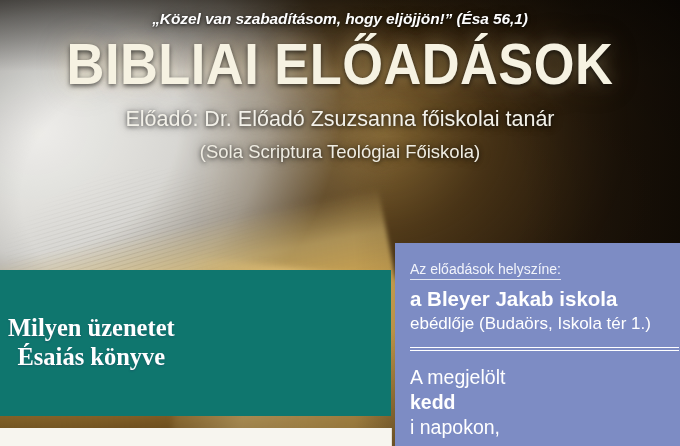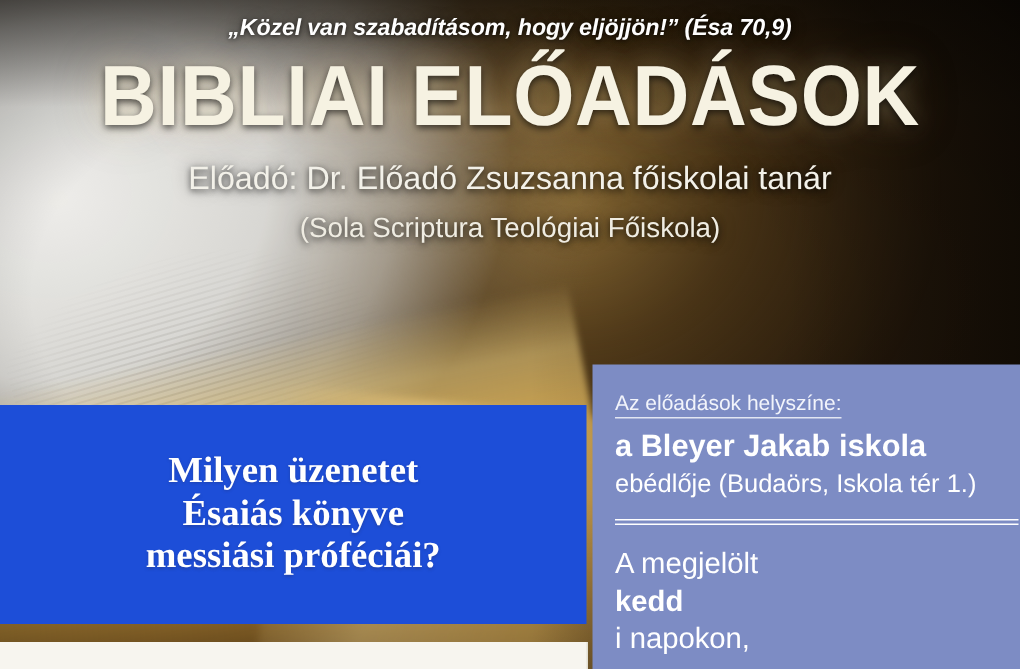--- a/index.html
+++ b/index.html
@@ -184,24 +184,24 @@
     white-space: nowrap;
   }
 
   
   .panel-question {
     position: absolute;
     left: 0;
     top: 270px;
     width: 391px;
     height: 146px;
-    background: #1d4ed8;
+    background: #0f766e;
     display: flex;
     align-items: center;
-    justify-content: center;
+    justify-content: flex-start;
     text-align: center;
     box-sizing: border-box;
     padding: 0 8px;
   }
   .question-text {
     font-family: "Liberation Serif", "DejaVu Serif", serif;
     font-weight: bold;
     font-size: 24.5px;
     line-height: 1.17;
     color: #ffffff;
@@ -279,31 +279,30 @@
   <div class="photo">
     <div class="photo-glow"></div>
     <div class="photo-pages"></div>
     <div class="photo-type"></div>
     <div class="photo-gild"></div>
     <div class="photo-gild2"></div>
     <div class="photo-vignette"></div>
   </div>
 
   <div class="hero">
-    <div class="verse">„Közel van szabadításom, hogy eljöjjön!” (Ésa 70,9)</div>
+    <div class="verse">„Közel van szabadításom, hogy eljöjjön!” (Ésa 56,1)</div>
     <div class="title">BIBLIAI ELŐADÁSOK</div>
     <div class="presenter"><span>Előadó: Dr. Előadó Zsuzsanna </span><b>főiskolai tanár</b></div>
     <div class="school">(Sola Scriptura Teológiai Főiskola)</div>
   </div>
 
   <div class="panel-question">
     <div class="question-text">
       <span>Milyen üzenetet</span>
       <span>Ésaiás könyve</span>
-      <span>messiási próféciái?</span>
     </div>
   </div>
 
   <div class="panel-cream"></div>
 
   <div class="panel-info">
 
     <div>
       <div class="info-label">Az előadások helyszíne:</div>
       <div class="info-strong">a Bleyer Jakab iskola</div>

